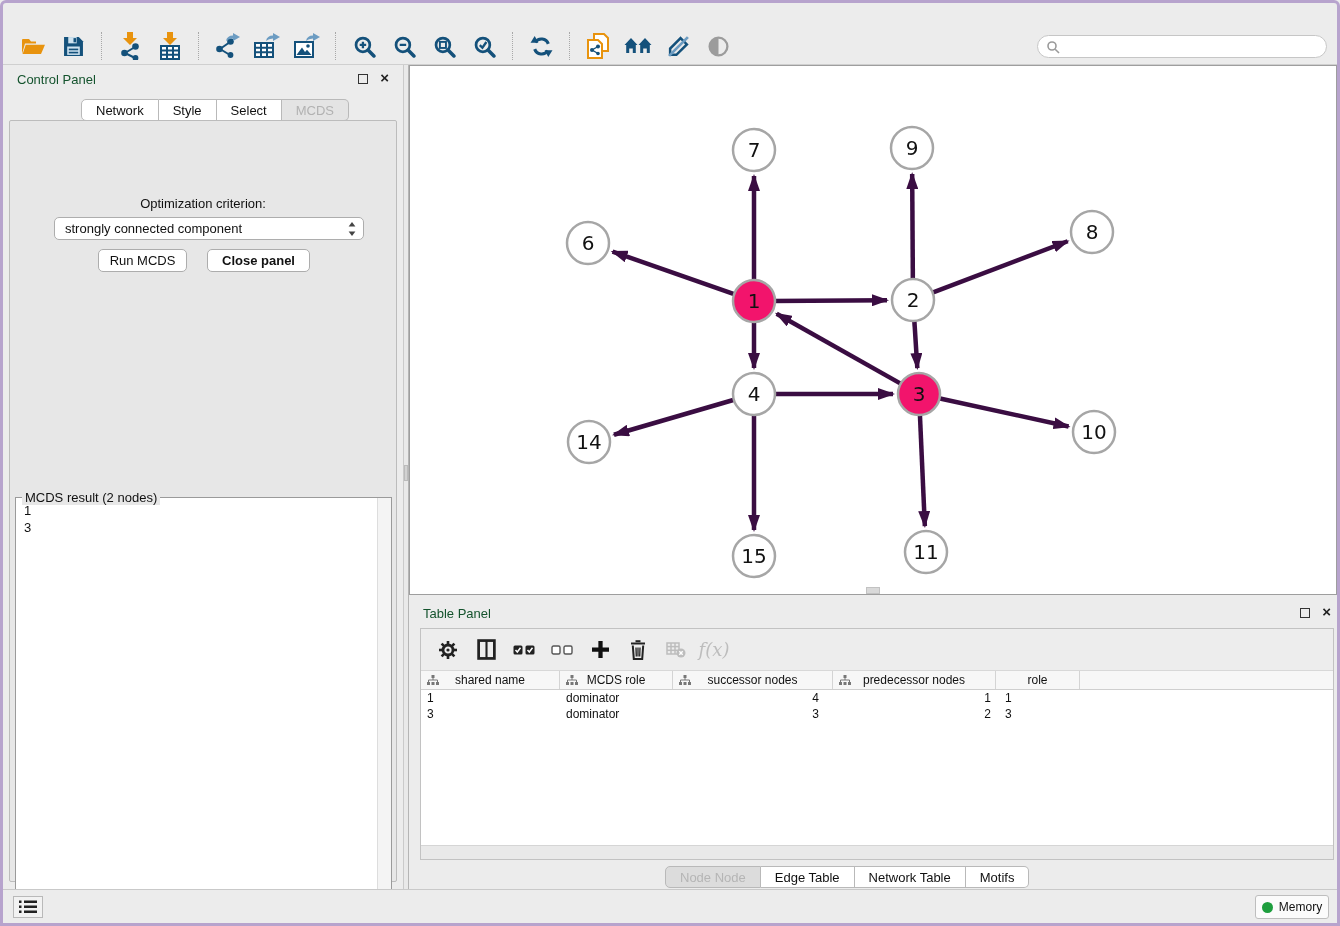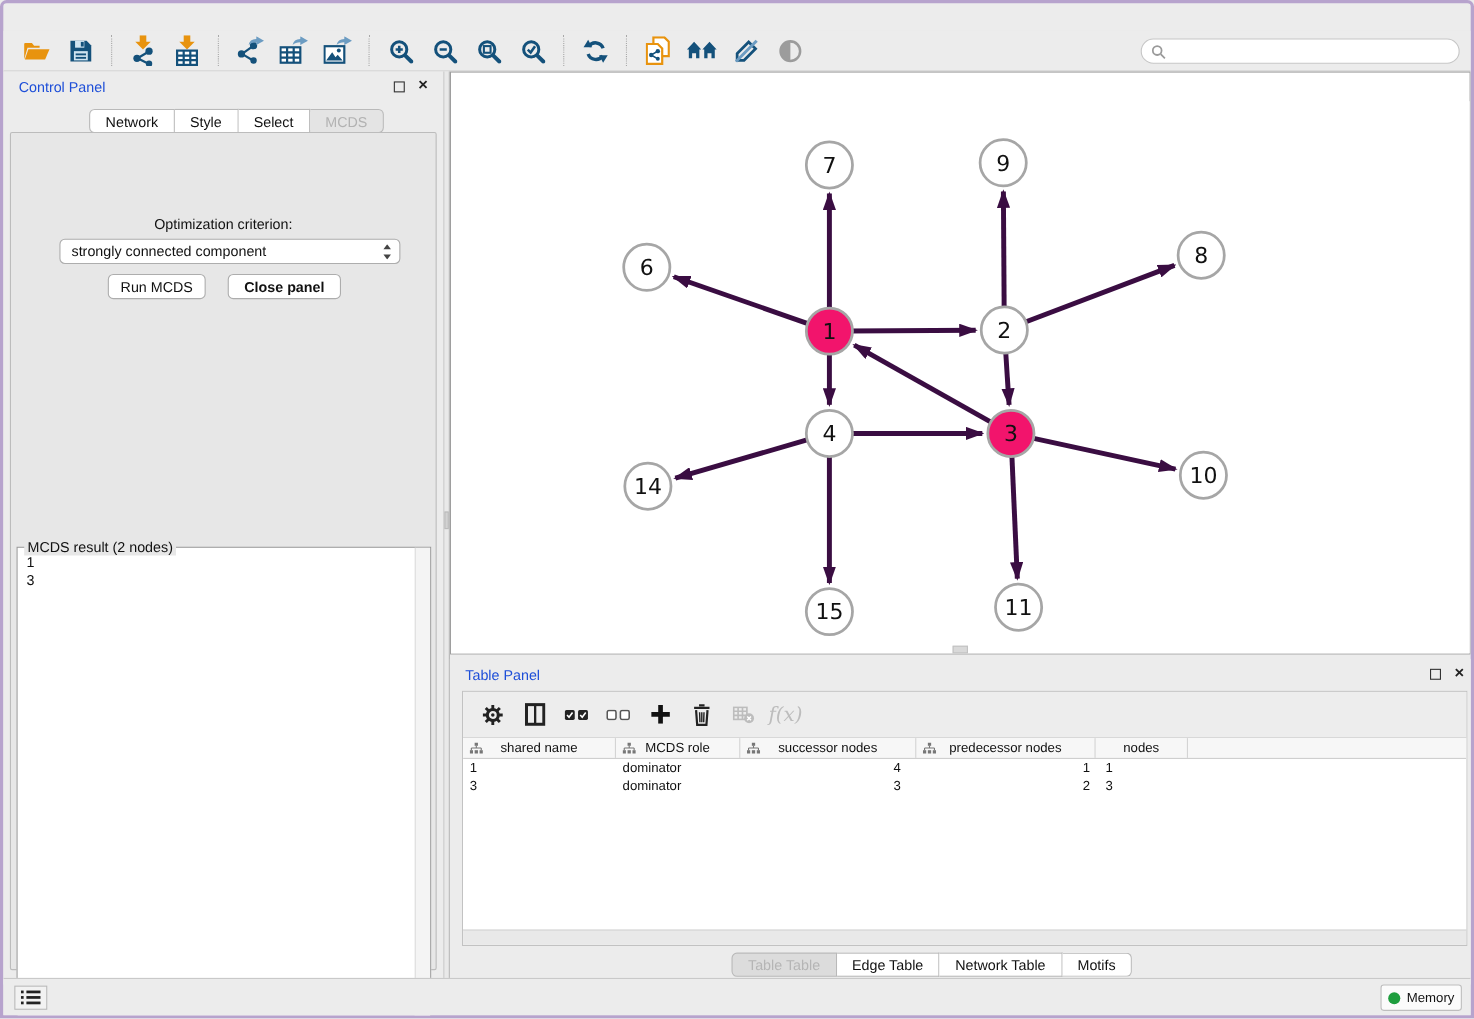--- a/index.html
+++ b/index.html
@@ -15,21 +15,21 @@
   
   .toolbar { position:absolute; left:0; right:0; top:25px; height:37px; background:#ECECEC; border-bottom:1px solid #CFCFCF; display:flex; align-items:center; padding:0 10px; }
   .tb-btn { width:34px; height:30px; display:flex; align-items:center; justify-content:center; margin:0 3px; }
   .tb-sep { width:1px; height:28px; margin:0 8px; border-left:1px dotted #A8A8A8; }
   .search-wrap { position:absolute; right:10px; top:7px; width:290px; height:23px; background:#fff; border:1px solid #C6C6C6; border-radius:12px; display:flex; align-items:center; padding-left:8px; }
   .search-wrap input { border:none; outline:none; flex:1; height:18px; font-size:12px; background:transparent; margin-left:4px; }
 
   
   .control-panel { position:absolute; left:0; top:62px; width:400px; height:830px; background:#ECECEC; }
   .panel-head { position:absolute; left:0; right:0; top:0; height:28px; }
-  .panel-head .ph-title { position:absolute; left:14px; top:7px; font-size:13px; color:#1d4ed8; }
+  .panel-head .ph-title { position:absolute; left:14px; top:7px; font-size:13px; color:#14532d; }
   .float-ic { position:absolute; top:9px; width:10px; height:10px; border:1.5px solid #333; }
   .close-ic { position:absolute; top:4px; font-size:15px; font-weight:bold; color:#222; line-height:18px; }
   .cp-body { position:absolute; left:6px; right:6px; top:55px; height:762px; background:#E7E7E7; border:1px solid #BCBCBC; border-radius:2px; }
   .seg-row { position:absolute; display:flex; }
   .seg { height:22px; background:#fff; border:1px solid #B9B9B9; border-left:none; font-size:13px; color:#111; display:flex; align-items:center; justify-content:center; padding:0 14px; }
   .seg:first-child { border-left:1px solid #B9B9B9; border-radius:5px 0 0 5px; }
   .seg:last-child { border-radius:0 5px 5px 0; }
   .seg.sel { background:#E4E4E4; color:#B2B2B2; }
   .cp-tabs { left:78px; top:34px; }
   .opt-label { position:absolute; left:0; right:0; top:75px; text-align:center; font-size:13px; color:#111; }
@@ -440,42 +440,42 @@
             <span class="hier"><svg width="12" height="11" viewBox="0 0 12 11">
                   <rect x="4.5" y="0" width="3" height="3" fill="#777"></rect>
                   <path d="M6 3 V5 M1.5 5 H10.5 M1.5 5 V7 M10.5 5 V7" stroke="#777" fill="none"></path>
                   <rect x="0" y="7" width="3" height="3" fill="#777"></rect>
                   <rect x="4.5" y="7" width="3" height="3" fill="#777"></rect>
                   <rect x="9" y="7" width="3" height="3" fill="#777"></rect>
                 </svg></span>
             <span>predecessor nodes</span>
           </div>
           <div class="th" style="width:84px">
-            <span>nodes</span>
+            <span>role</span>
           </div>
         </div>
         <div class="tbl-row">
           <div class="td" style="width:139px">1</div>
           <div class="td" style="width:113px">dominator</div>
           <div class="td" style="width:160px; text-align:right; padding-right:14px;">4</div>
           <div class="td" style="width:163px; text-align:right; padding-right:5px;">1</div>
           <div class="td" style="width:84px; padding-left:9px;">1</div>
         </div>
         <div class="tbl-row">
           <div class="td" style="width:139px">3</div>
           <div class="td" style="width:113px">dominator</div>
           <div class="td" style="width:160px; text-align:right; padding-right:14px;">3</div>
           <div class="td" style="width:163px; text-align:right; padding-right:5px;">2</div>
           <div class="td" style="width:84px; padding-left:9px;">3</div>
         </div>
       </div>
       <div class="tp-scrollstrip"></div>
     </div>
     <div class="seg-row tp-tabs">
-      <div class="seg sel">Table Table</div>
+      <div class="seg sel">Node Node</div>
       <div class="seg">Edge Table</div>
       <div class="seg">Network Table</div>
       <div class="seg">Motifs</div>
     </div>
   </div>
 
   <div class="statusbar">
     <div class="sb-left-btn">
       <svg width="18" height="14" viewBox="0 0 18 14">
           <g fill="#222">

